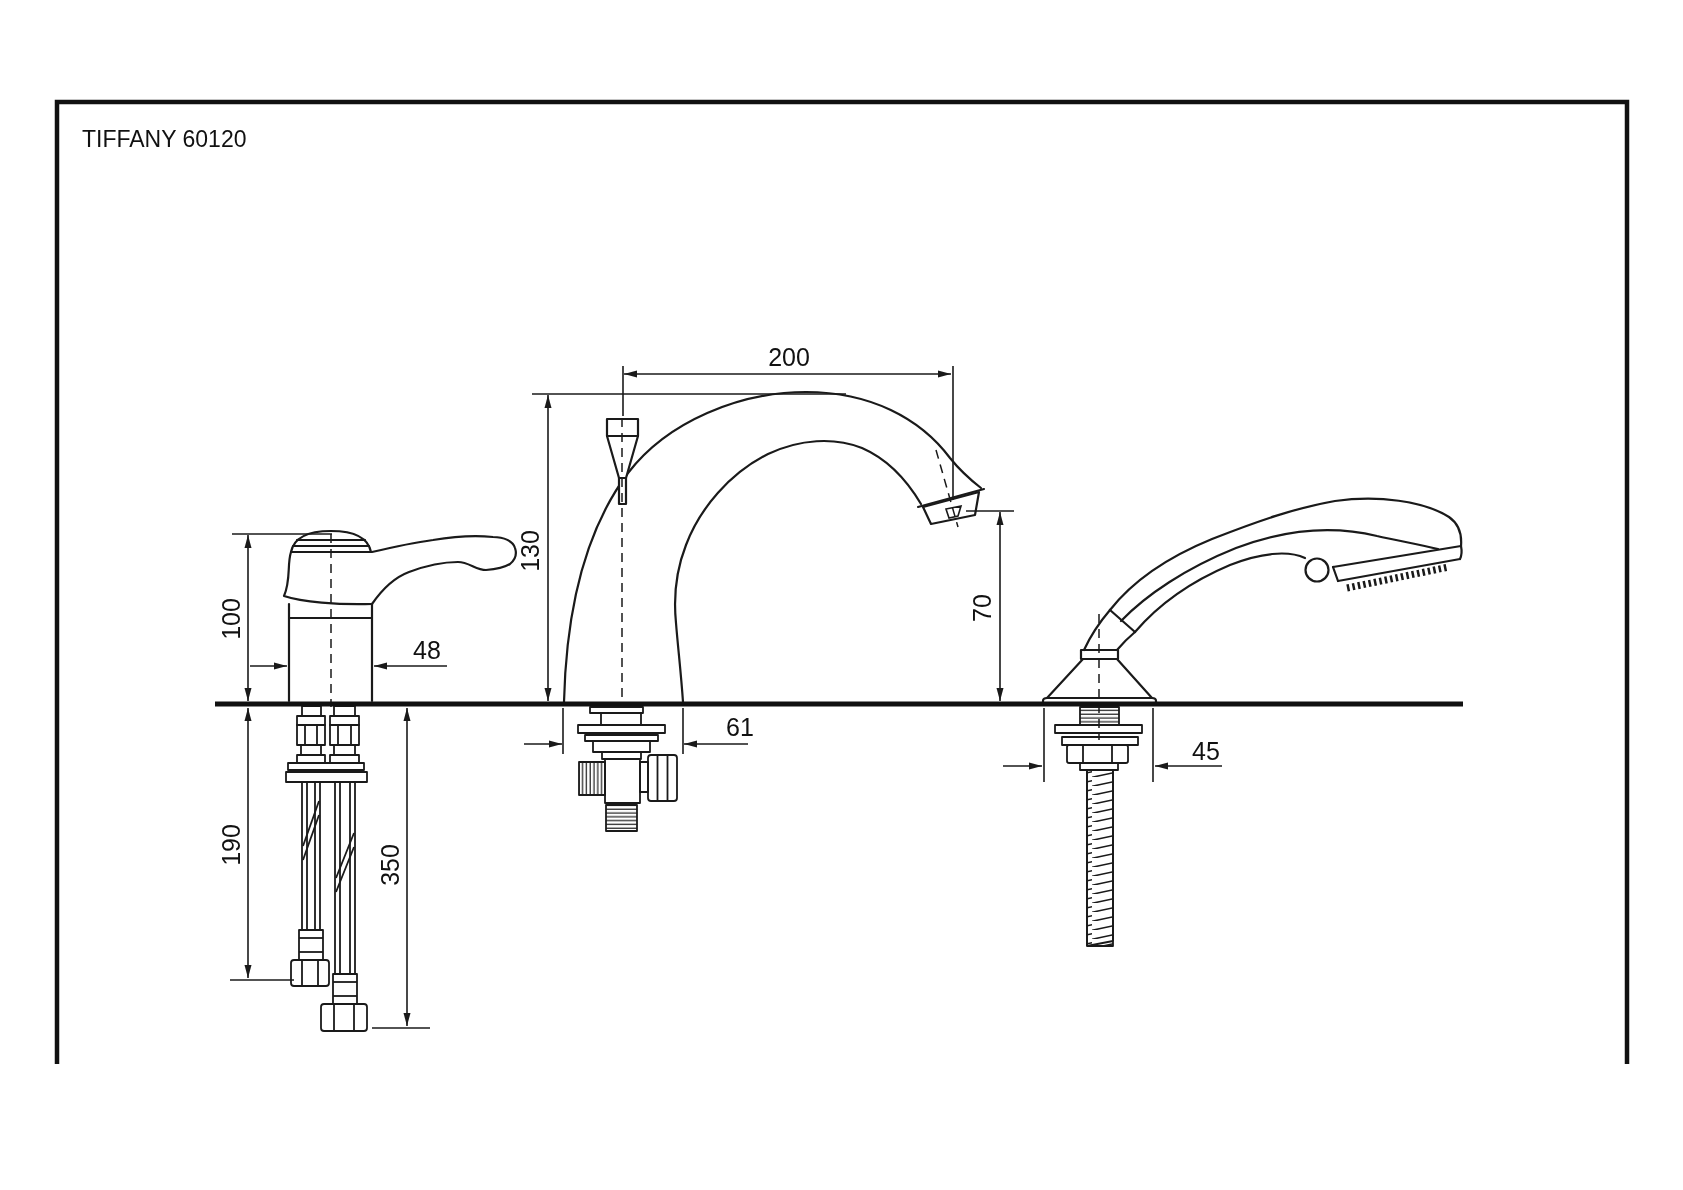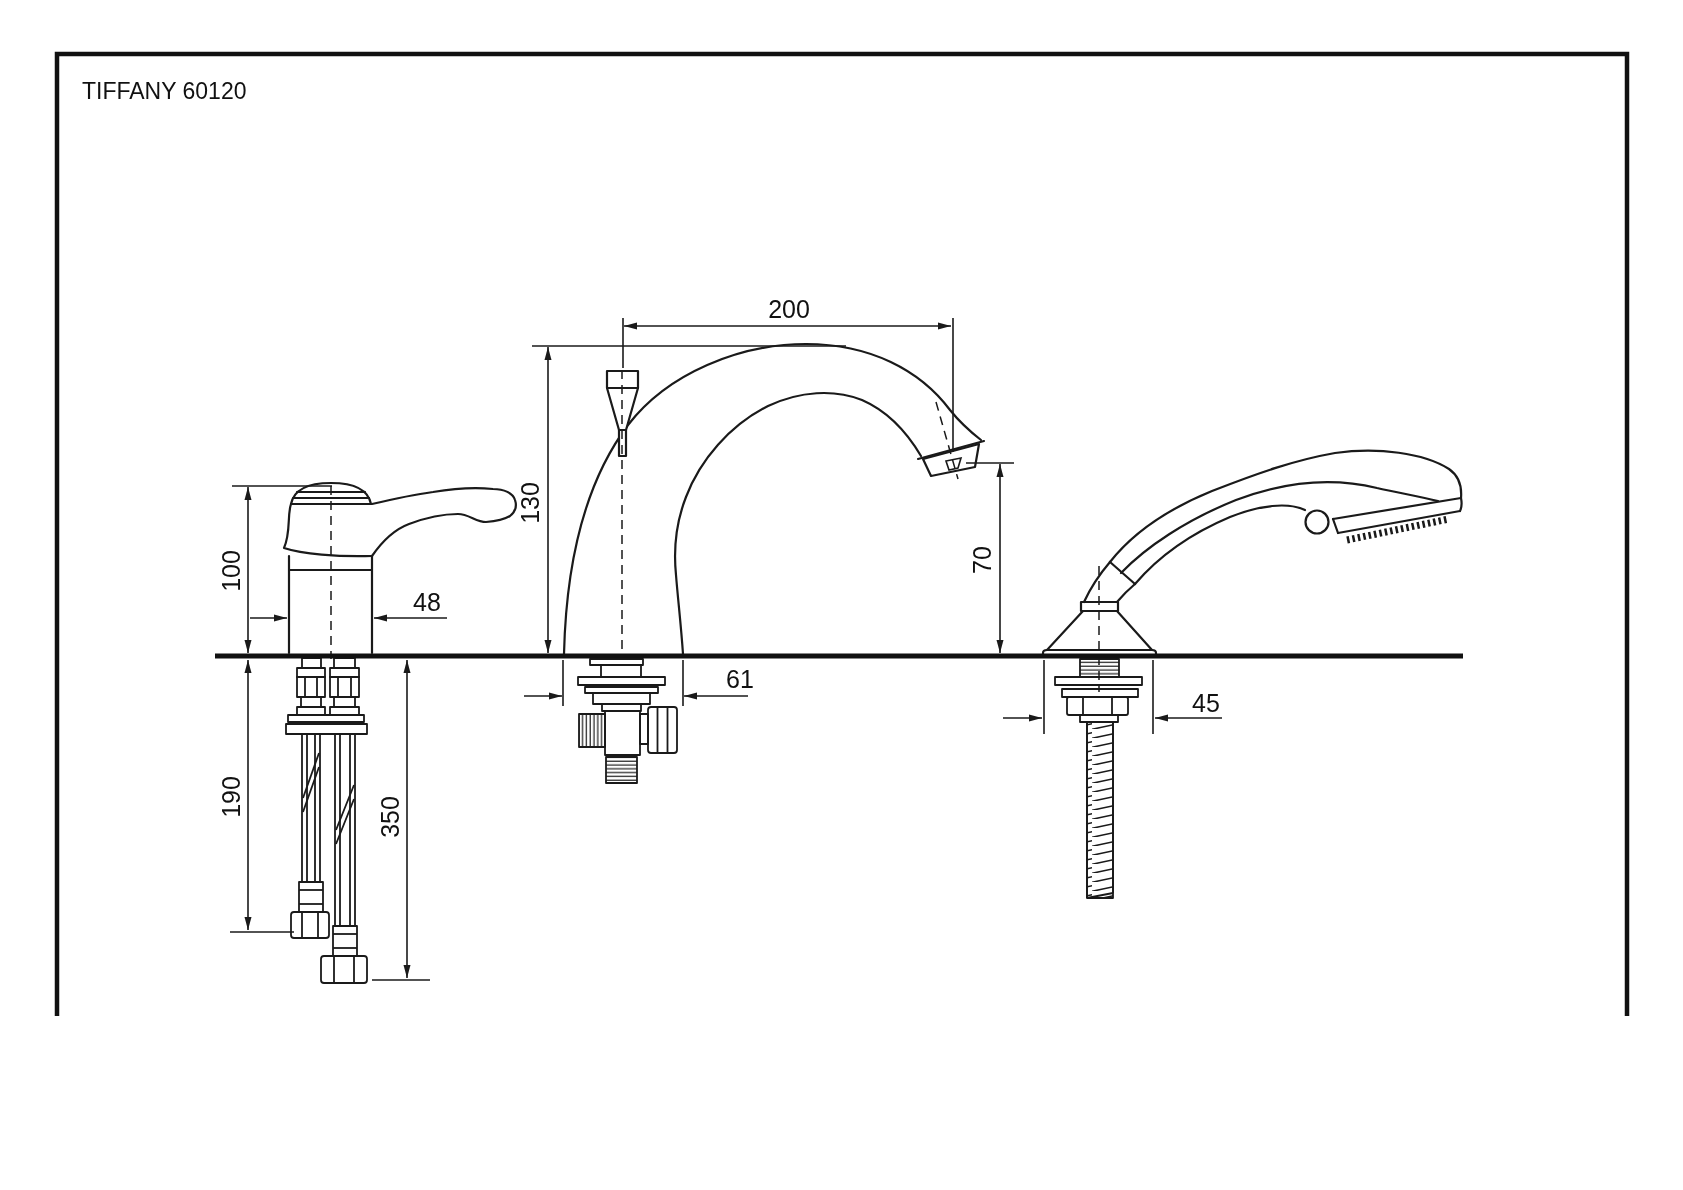--- a/index.html
+++ b/index.html
@@ -1,16 +1,16 @@
 <!DOCTYPE html>
 <html><head>
 <meta charset="utf-8">
 <style>
   html,body{margin:0;padding:0;background:#fff;}
-  .page{position:relative;width:1683px;height:1016px;background:#fff;overflow:hidden;}
+  .page{position:relative;width:1683px;height:1016px;background:#fff;overflow:hidden;margin-top:48px;}
   svg{position:absolute;left:0;top:0;}
   svg text{font-family:"Liberation Sans", sans-serif;fill:#111;}
   .ttl{font-size:23px;}
   .dim{font-size:25px;}
   .ln{stroke:#1a1a1a;stroke-width:2.2;fill:none;stroke-linecap:round;stroke-linejoin:round;}
   .lnf{stroke:#1a1a1a;stroke-width:2.2;fill:#fff;stroke-linejoin:round;}
   .md{stroke:#1a1a1a;stroke-width:1.8;fill:none;stroke-linejoin:round;}
   .thin{stroke:#1a1a1a;stroke-width:1.6;fill:none;}
   .dash{stroke:#1a1a1a;stroke-width:1.5;fill:none;stroke-dasharray:9 6;}
   .deck{stroke:#111;stroke-width:5;}

